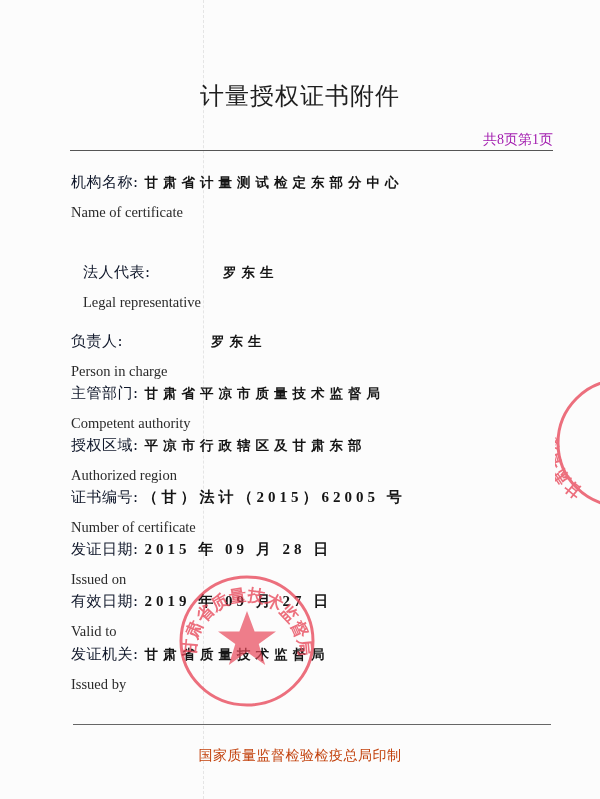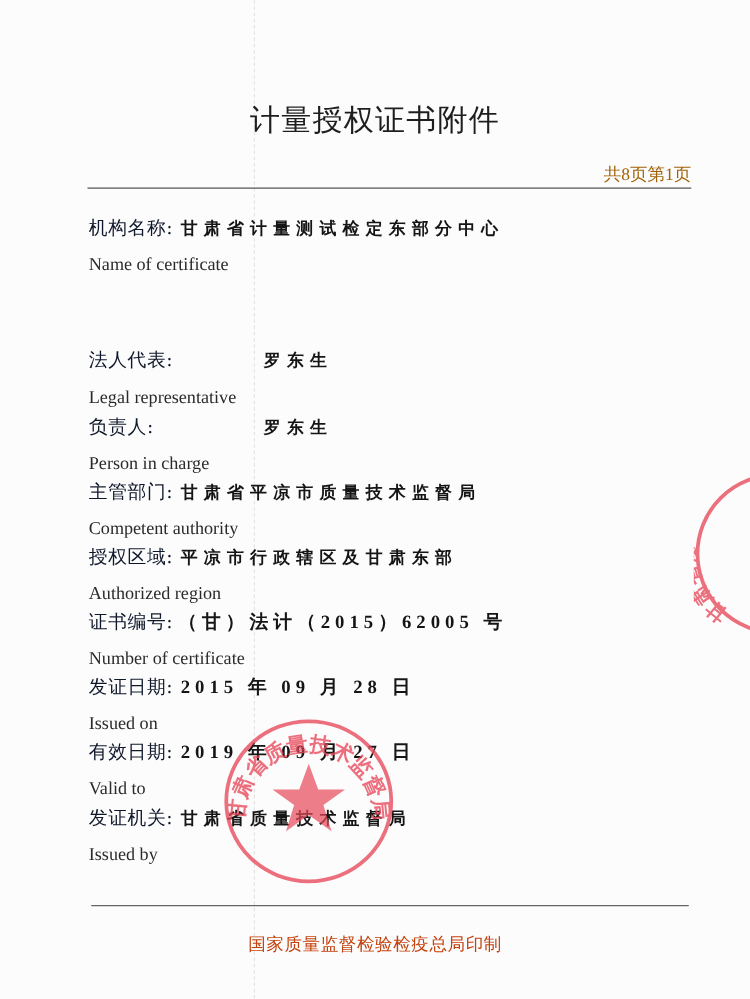--- a/index.html
+++ b/index.html
@@ -37,21 +37,21 @@
       font-size: 24px;
       letter-spacing: 1px;
       color: #1e1e1e;
       font-family: "DejaVu Serif", "Liberation Serif", serif;
     }
     .page-indicator {
       position: absolute;
       right: 47px;
       top: 131px;
       font-size: 14px;
-      color: #a16207;
+      color: #a21caf;
       font-family: "Liberation Serif", "DejaVu Serif", serif;
     }
     .rule-top {
       position: absolute;
       left: 70px;
       top: 150px;
       width: 483px;
       height: 1px;
       background: #555;
     }
@@ -132,21 +132,21 @@
 
   <div class="field" style="top:173px;">
     <div class="field-row">
       <span class="field-label-zh">机构名称:</span>
       <span class="field-value" style="margin-left:6px;text-align:center;">甘肃省计量测试检定东部分中心</span>
     </div>
     <div class="field-label-en">Name of certificate</div>
   </div>
 
 
-  <div class="field" style="top:279px;">
+  <div class="field" style="top:263px;margin-left:12px;">
     <div class="field-row">
       <span class="field-label-zh" style="width:140px;">法人代表:</span>
       <span class="field-value">罗东生</span>
     </div>
     <div class="field-label-en">Legal representative</div>
   </div>
 
   <div class="field" style="top:332px;">
     <div class="field-row">
       <span class="field-label-zh" style="width:140px;">负责人:</span>

